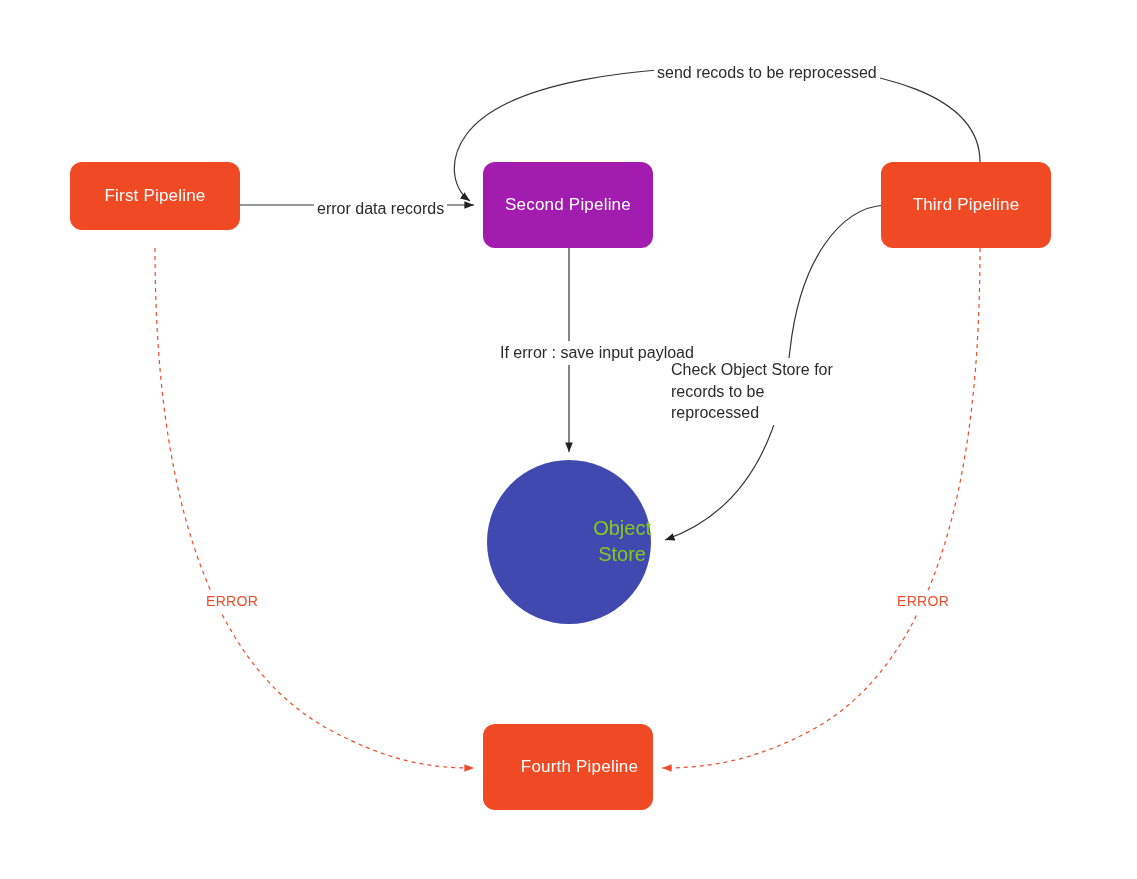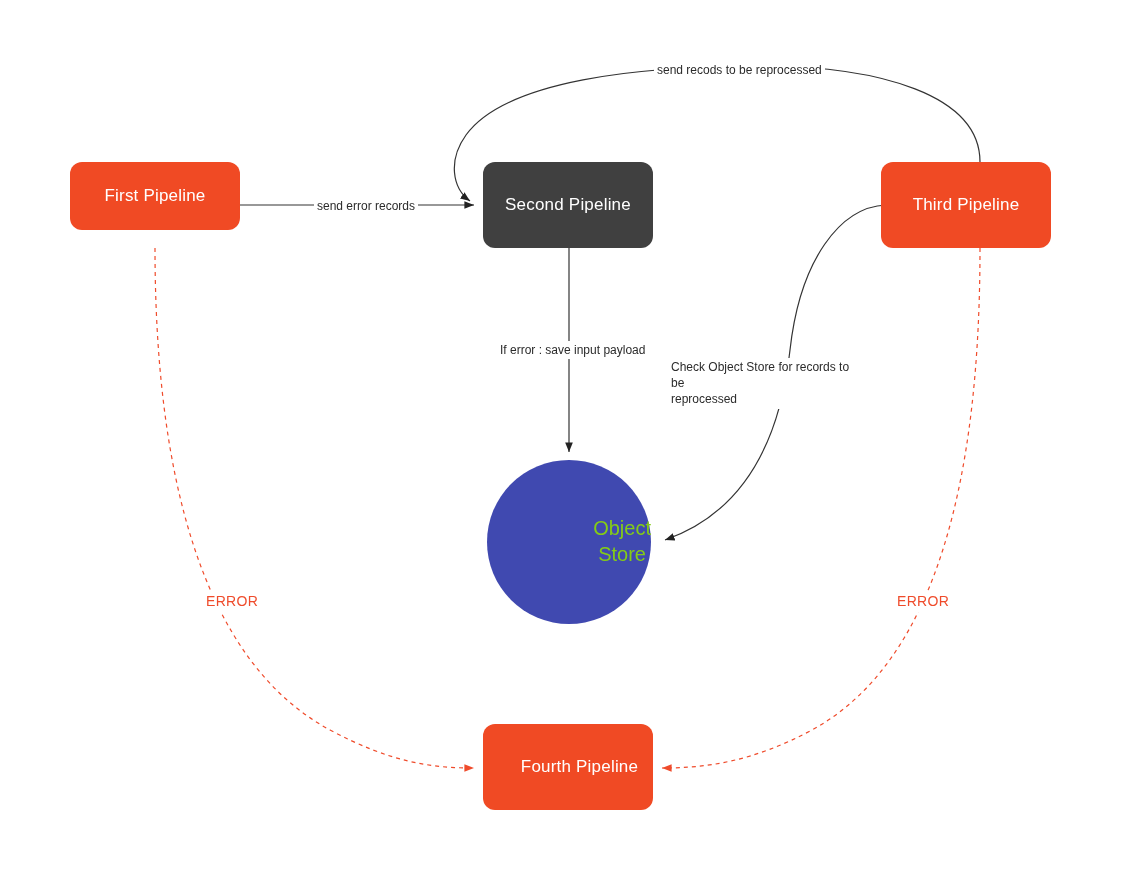--- a/index.html
+++ b/index.html
@@ -47,21 +47,21 @@
     color: #84cc16;
     font-size: 20px;
     line-height: 1.28;
     text-align: center;
     white-space: pre-line;
     z-index: 3;
   }
   .edge-label {
     position: absolute;
     color: #2b2b2b;
-    font-size: 12px;
+    font-size: 16px;
     line-height: 1.35;
     background: #ffffff;
     padding: 1px 3px;
     z-index: 4;
     white-space: pre-line;
   }
   .edge-label.error-label {
     color: #ef4b2b;
     font-size: 14px;
     letter-spacing: 0.3px;
@@ -92,38 +92,38 @@
 
     <path d="M155,248 C155,470 200,660 330,730 C390,762 430,768 474,768" fill="none" stroke="#ef4b2b" stroke-width="1.2" stroke-dasharray="4 4" marker-end="url(#arrow-red)"></path>
 
     <path d="M980,248 C980,470 940,660 812,730 C752,762 706,768 662,768" fill="none" stroke="#ef4b2b" stroke-width="1.2" stroke-dasharray="4 4" marker-end="url(#arrow-red)"></path>
   </svg>
 
   <div class="node-box" style="left:70px; top:162px; width:170px; height:68px; background:#f04a24;">
     <span>First Pipeline</span>
   </div>
 
-  <div class="node-box" style="left:483px; top:162px; width:170px; height:86px; background:#404040;">
+  <div class="node-box" style="left:483px; top:162px; width:170px; height:86px; background:#a21caf;">
     <span>Second Pipeline</span>
   </div>
 
   <div class="node-box" style="left:881px; top:162px; width:170px; height:86px; background:#f04a24;">
     <span>Third Pipeline</span>
   </div>
 
   <div class="node-box" style="left:483px; top:724px; width:170px; height:86px; background:#f04a24;padding-left:23px;">
     <span>Fourth Pipeline</span>
   </div>
 
   <div class="node-circle" style="left:487px; top:460px; width:164px; height:164px; background:#4049b0;">
     <span>Object
 Store</span>
   </div>
 
-  <div class="edge-label" style="left:314px; top:197px;">send error records</div>
+  <div class="edge-label" style="left:314px; top:197px;">error data records</div>
 
   <div class="edge-label" style="left:654px; top:61px;">send recods to be reprocessed</div>
 
   <div class="edge-label" style="left:497px; top:341px;">If error : save input payload</div>
 
   <div class="edge-label" style="left:668px; top:358px; width:180px;">Check Object Store for records to be
 reprocessed</div>
 
   <div class="edge-label error-label" style="left:203px; top:591px;">ERROR</div>
 

